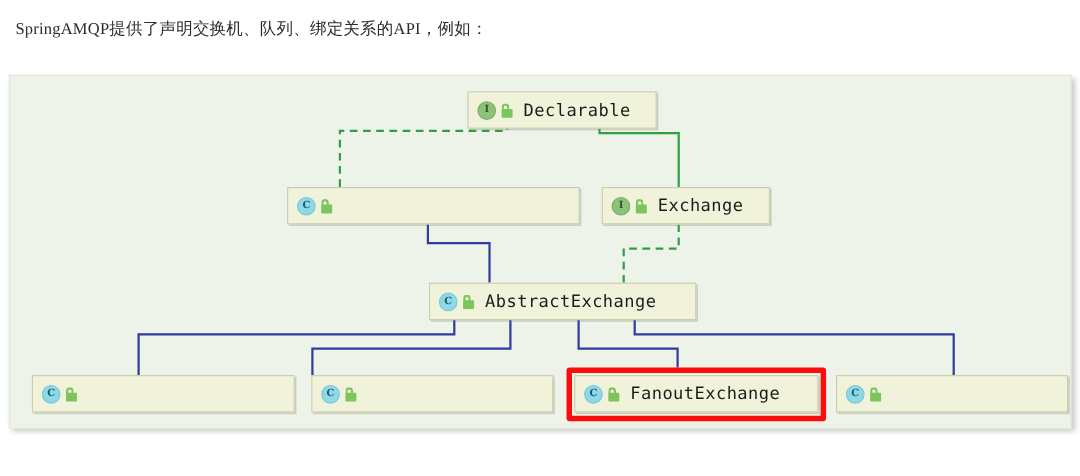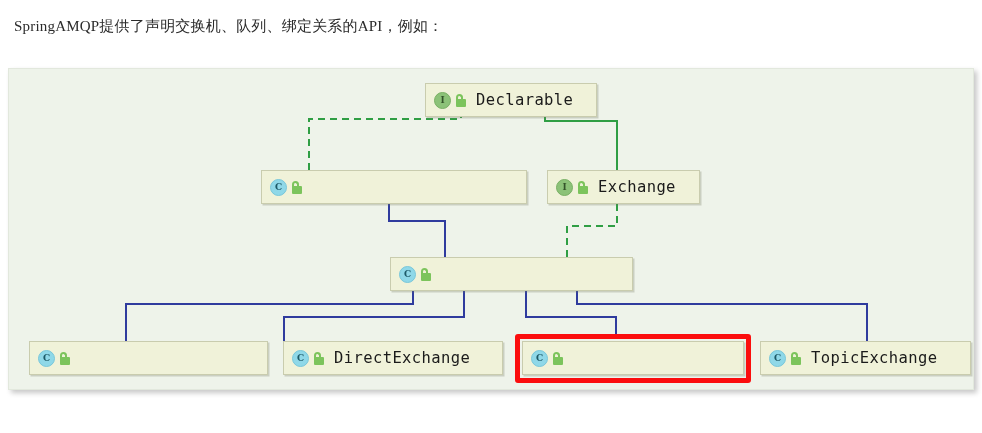--- a/index.html
+++ b/index.html
@@ -125,49 +125,49 @@
               <span class="body"></span>
             </span>
             <span class="nm">Exchange</span>
           </div>
           <div class="node" style="left: 381px; top: 188px; width: 243px;">
             <span class="badge cls">C</span>
             <span class="lock">
               <span class="shackle"></span>
               <span class="body"></span>
             </span>
+            <span class="nm">AbstractExchange</span>
           </div>
           <div class="node" style="left: 20px; top: 272px; width: 239px;">
             <span class="badge cls">C</span>
             <span class="lock">
               <span class="shackle"></span>
               <span class="body"></span>
             </span>
           </div>
           <div class="node" style="left: 274px; top: 272px; width: 220px;">
             <span class="badge cls">C</span>
             <span class="lock">
               <span class="shackle"></span>
               <span class="body"></span>
             </span>
-            <span class="nm">DirectExchange</span>
           </div>
           <div class="node" style="left: 513px; top: 272px; width: 222px;">
             <span class="badge cls">C</span>
             <span class="lock">
               <span class="shackle"></span>
               <span class="body"></span>
             </span>
+            <span class="nm">FanoutExchange</span>
           </div>
           <div class="node" style="left: 751px; top: 272px; width: 211px;">
             <span class="badge cls">C</span>
             <span class="lock">
               <span class="shackle"></span>
               <span class="body"></span>
             </span>
-            <span class="nm">TopicExchange</span>
           </div>
           <div class="hilite" style="left: 506px; top: 265px; width: 236px; height: 49px; border-color: rgb(251, 13, 13);"></div>
         </div>
     </div>
   </div>
 
 </div>
 
 </body></html>

